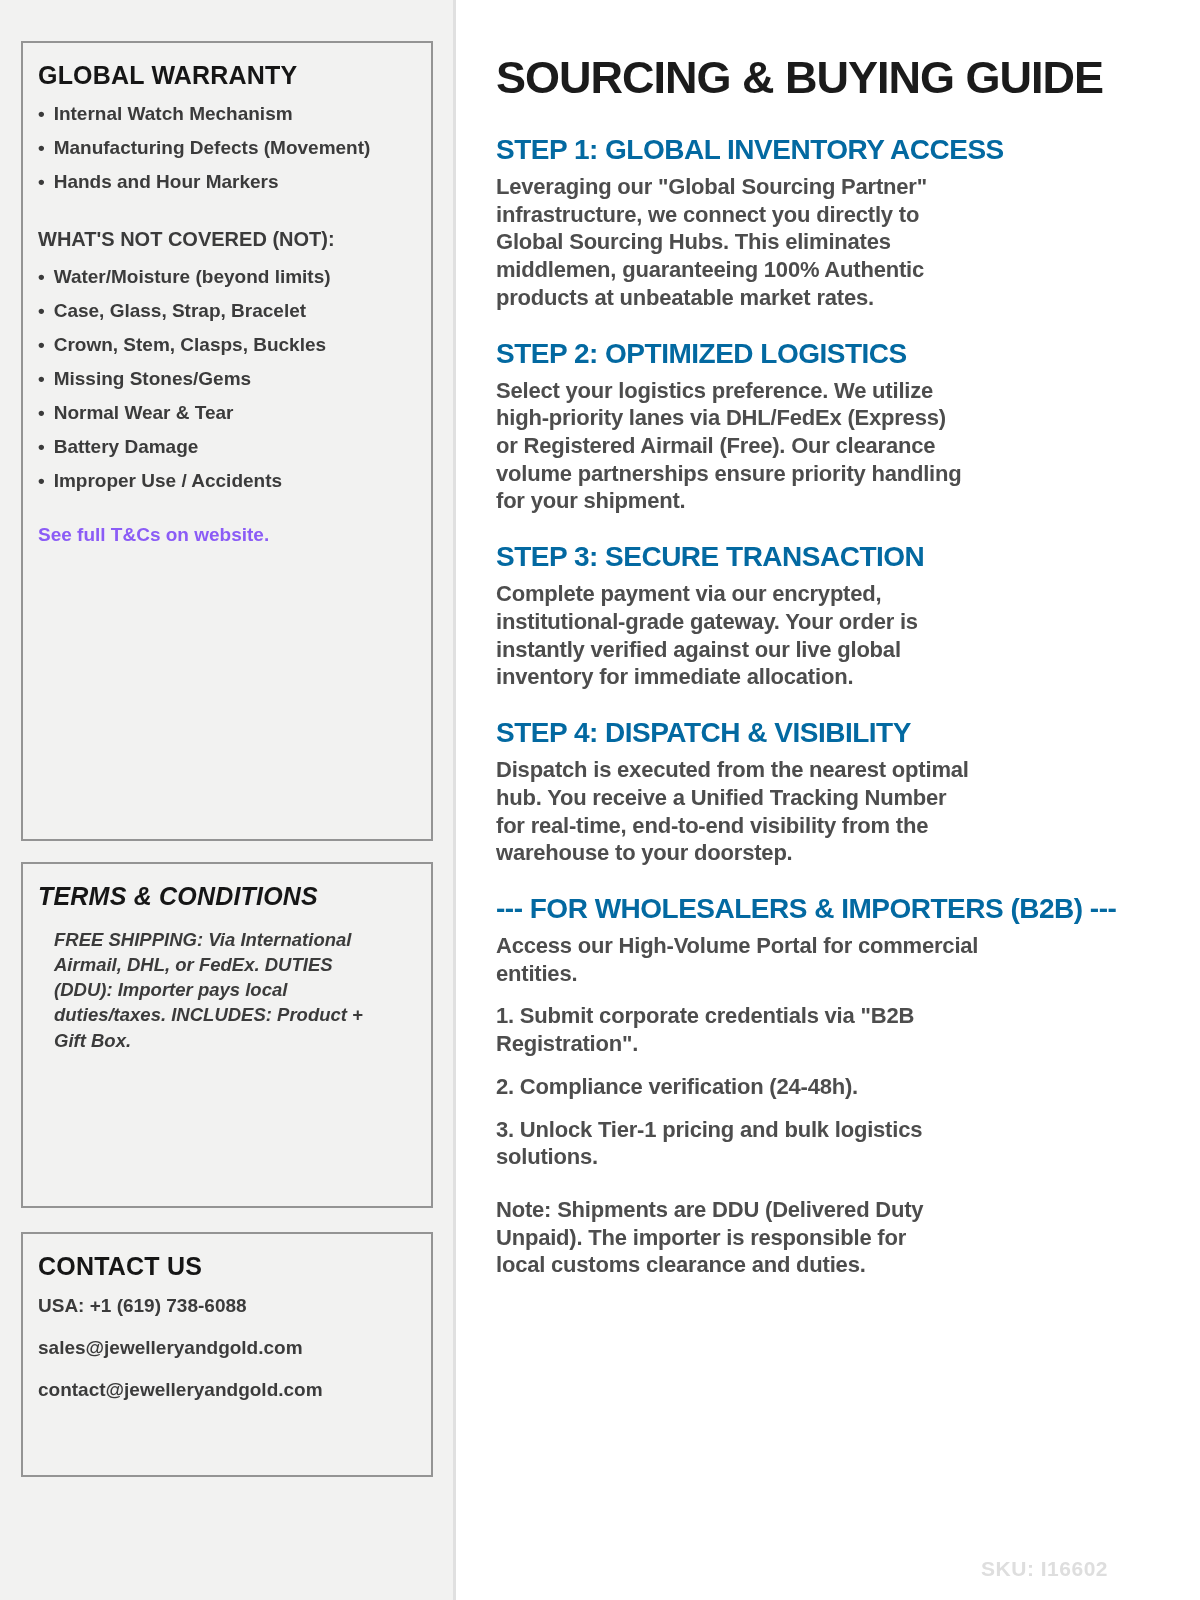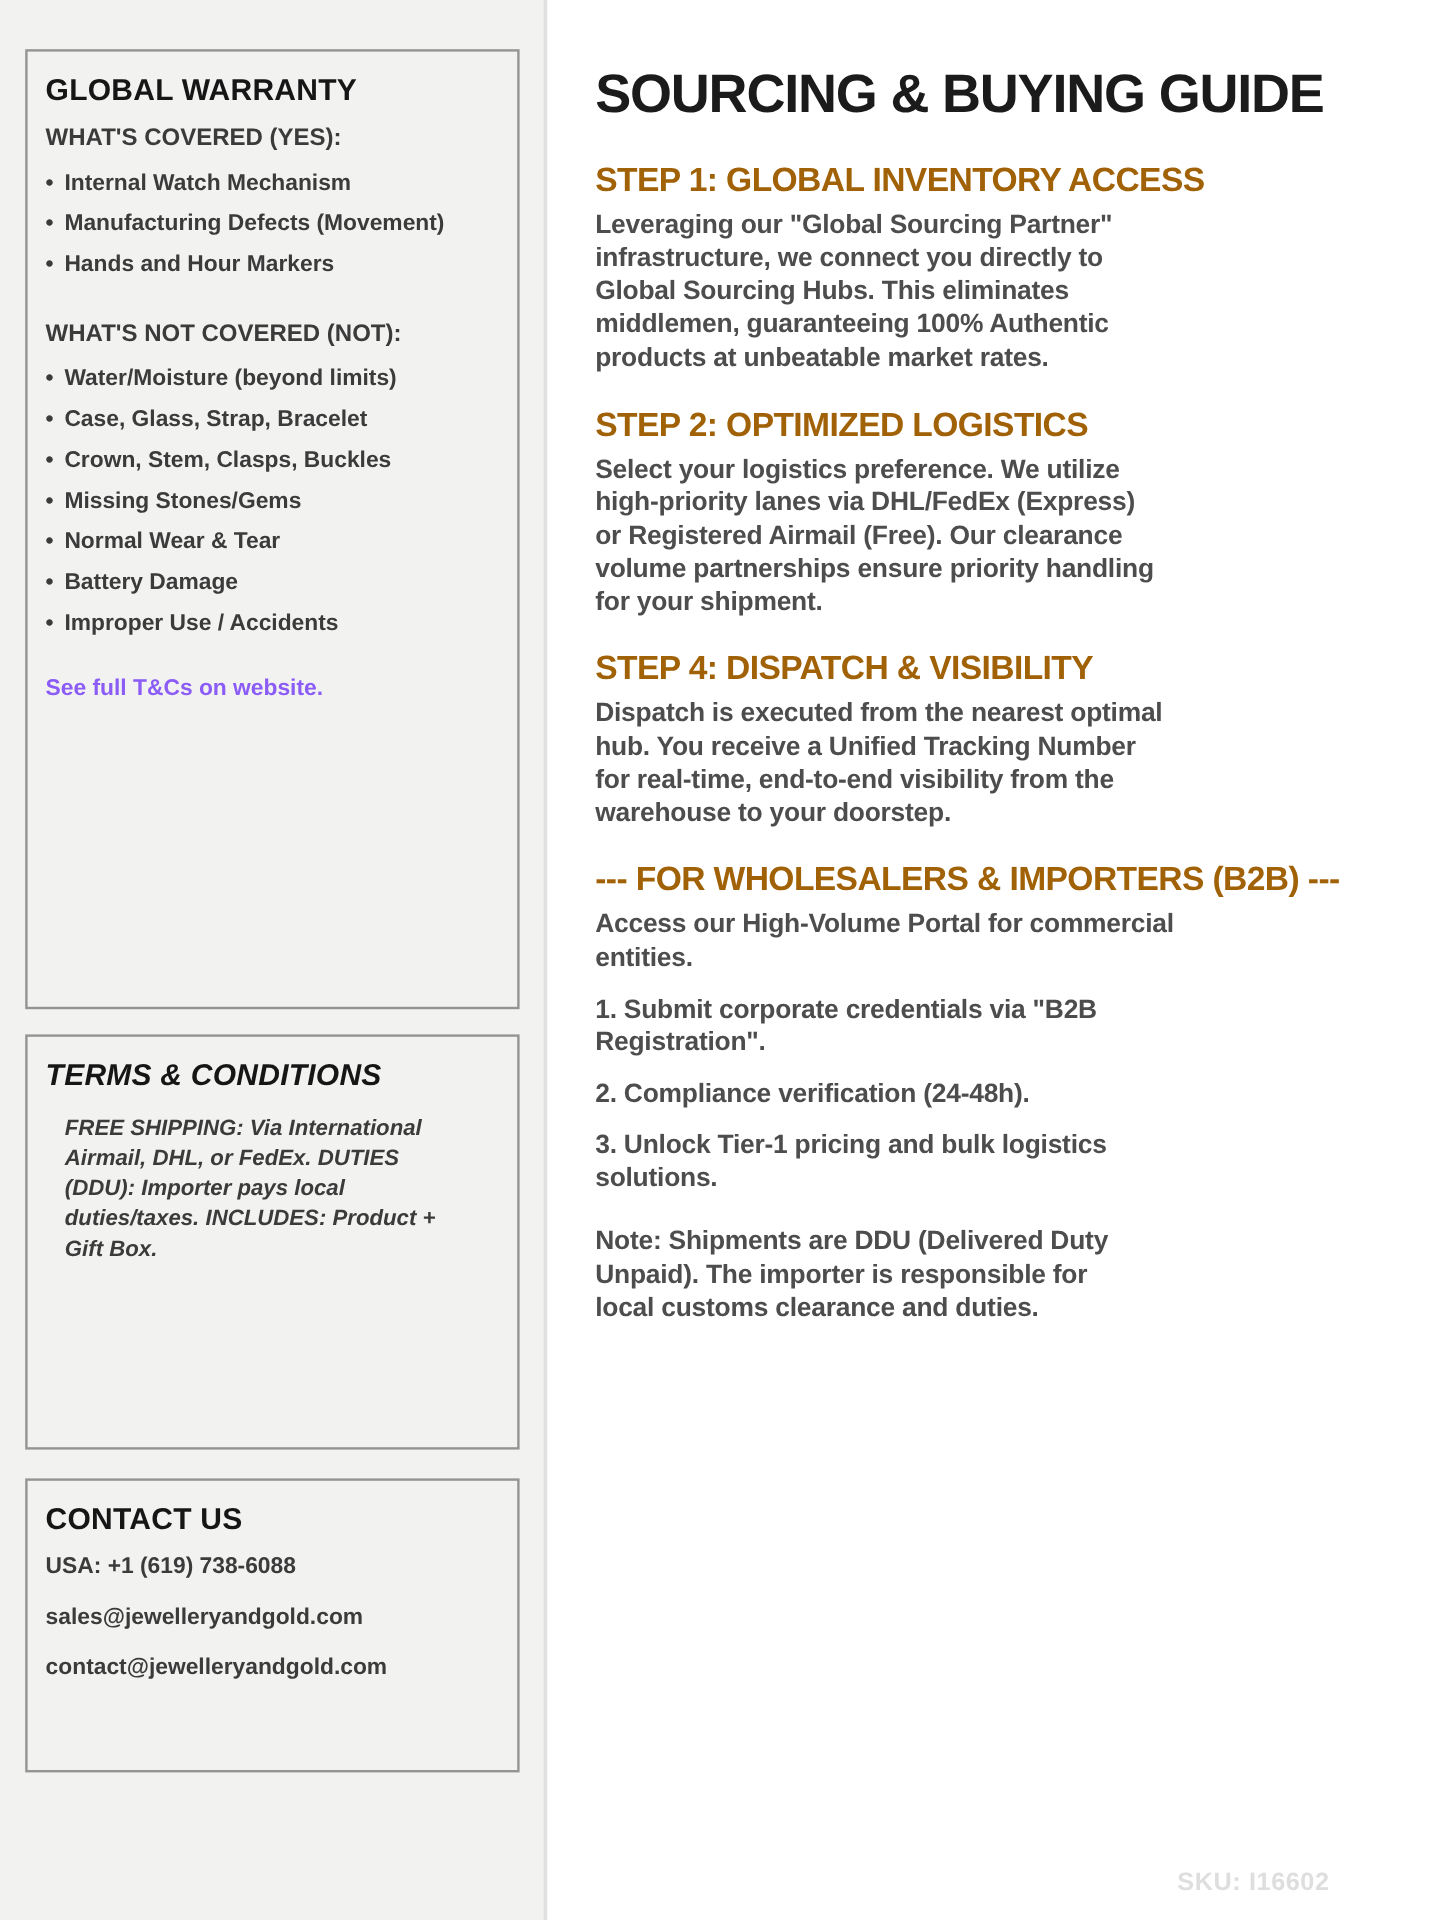--- a/index.html
+++ b/index.html
@@ -92,21 +92,21 @@
     text-align: left;
     font-size: 45px;
     font-weight: bold;
     color: #1b1b1b;
     letter-spacing: -1px;
   }
   .step h2, .b2b-head {
     margin: 0 0 7px 0;
     font-size: 28px;
     font-weight: bold;
-    color: #a16207;
+    color: #0369a1;
     letter-spacing: -0.5px;
   }
   .prose {
     margin: 0 0 26px 0;
     font-size: 22px;
     font-weight: bold;
     color: #4d4d4d;
     line-height: 1.26;
     letter-spacing: -0.2px;
     white-space: pre-line;
@@ -125,21 +125,20 @@
     letter-spacing: 0.5px;
   }
 </style>
 </head>
 <body>
 
 <aside class="sidebar">
 
   <section class="card card-warranty">
     <h2>GLOBAL WARRANTY</h2>
-    <div class="side-subhead">WHAT'S COVERED (YES):</div>
     <div class="bullet">Internal Watch Mechanism</div>
     <div class="bullet">Manufacturing Defects (Movement)</div>
     <div class="bullet">Hands and Hour Markers</div>
     <div class="side-subhead second">WHAT'S NOT COVERED (NOT):</div>
     <div class="bullet">Water/Moisture (beyond limits)</div>
     <div class="bullet">Case, Glass, Strap, Bracelet</div>
     <div class="bullet">Crown, Stem, Clasps, Buckles</div>
     <div class="bullet">Missing Stones/Gems</div>
     <div class="bullet">Normal Wear &amp; Tear</div>
     <div class="bullet">Battery Damage</div>
@@ -179,20 +178,27 @@
 
   <section class="step">
     <h2>STEP 2: OPTIMIZED LOGISTICS</h2>
     <p class="prose">Select your logistics preference. We utilize
 high-priority lanes via DHL/FedEx (Express)
 or Registered Airmail (Free). Our clearance
 volume partnerships ensure priority handling
 for your shipment.</p>
   </section>
 
+  <section class="step">
+    <h2>STEP 3: SECURE TRANSACTION</h2>
+    <p class="prose">Complete payment via our encrypted,
+institutional-grade gateway. Your order is
+instantly verified against our live global
+inventory for immediate allocation.</p>
+  </section>
 
   <section class="step">
     <h2>STEP 4: DISPATCH &amp; VISIBILITY</h2>
     <p class="prose">Dispatch is executed from the nearest optimal
 hub. You receive a Unified Tracking Number
 for real-time, end-to-end visibility from the
 warehouse to your doorstep.</p>
   </section>
 
   <section>

